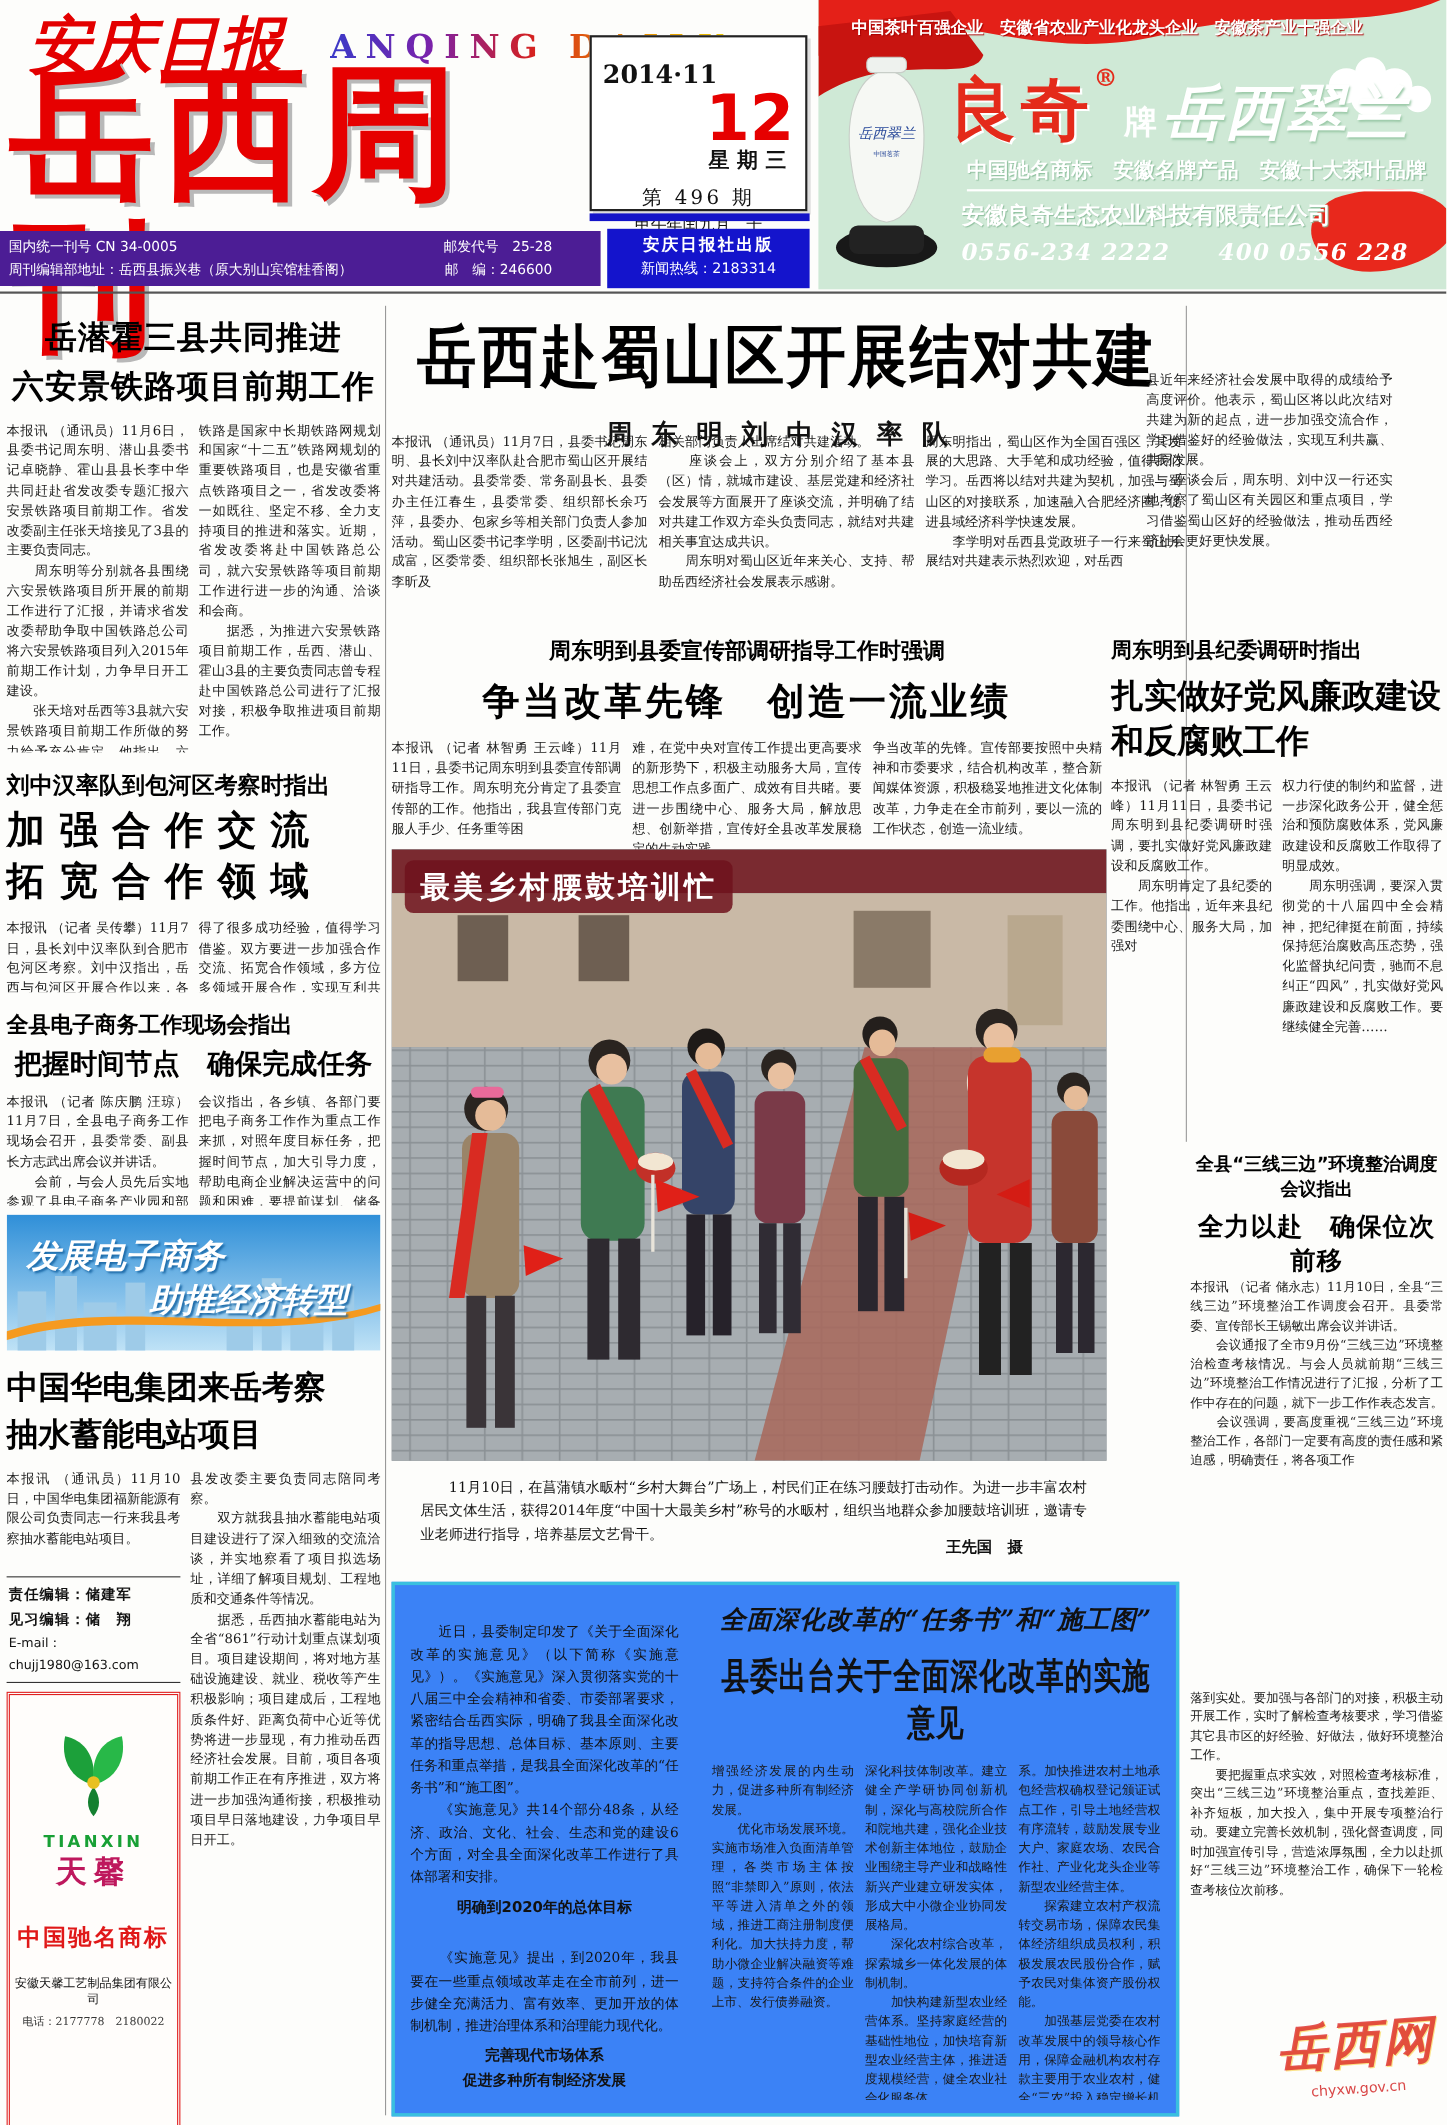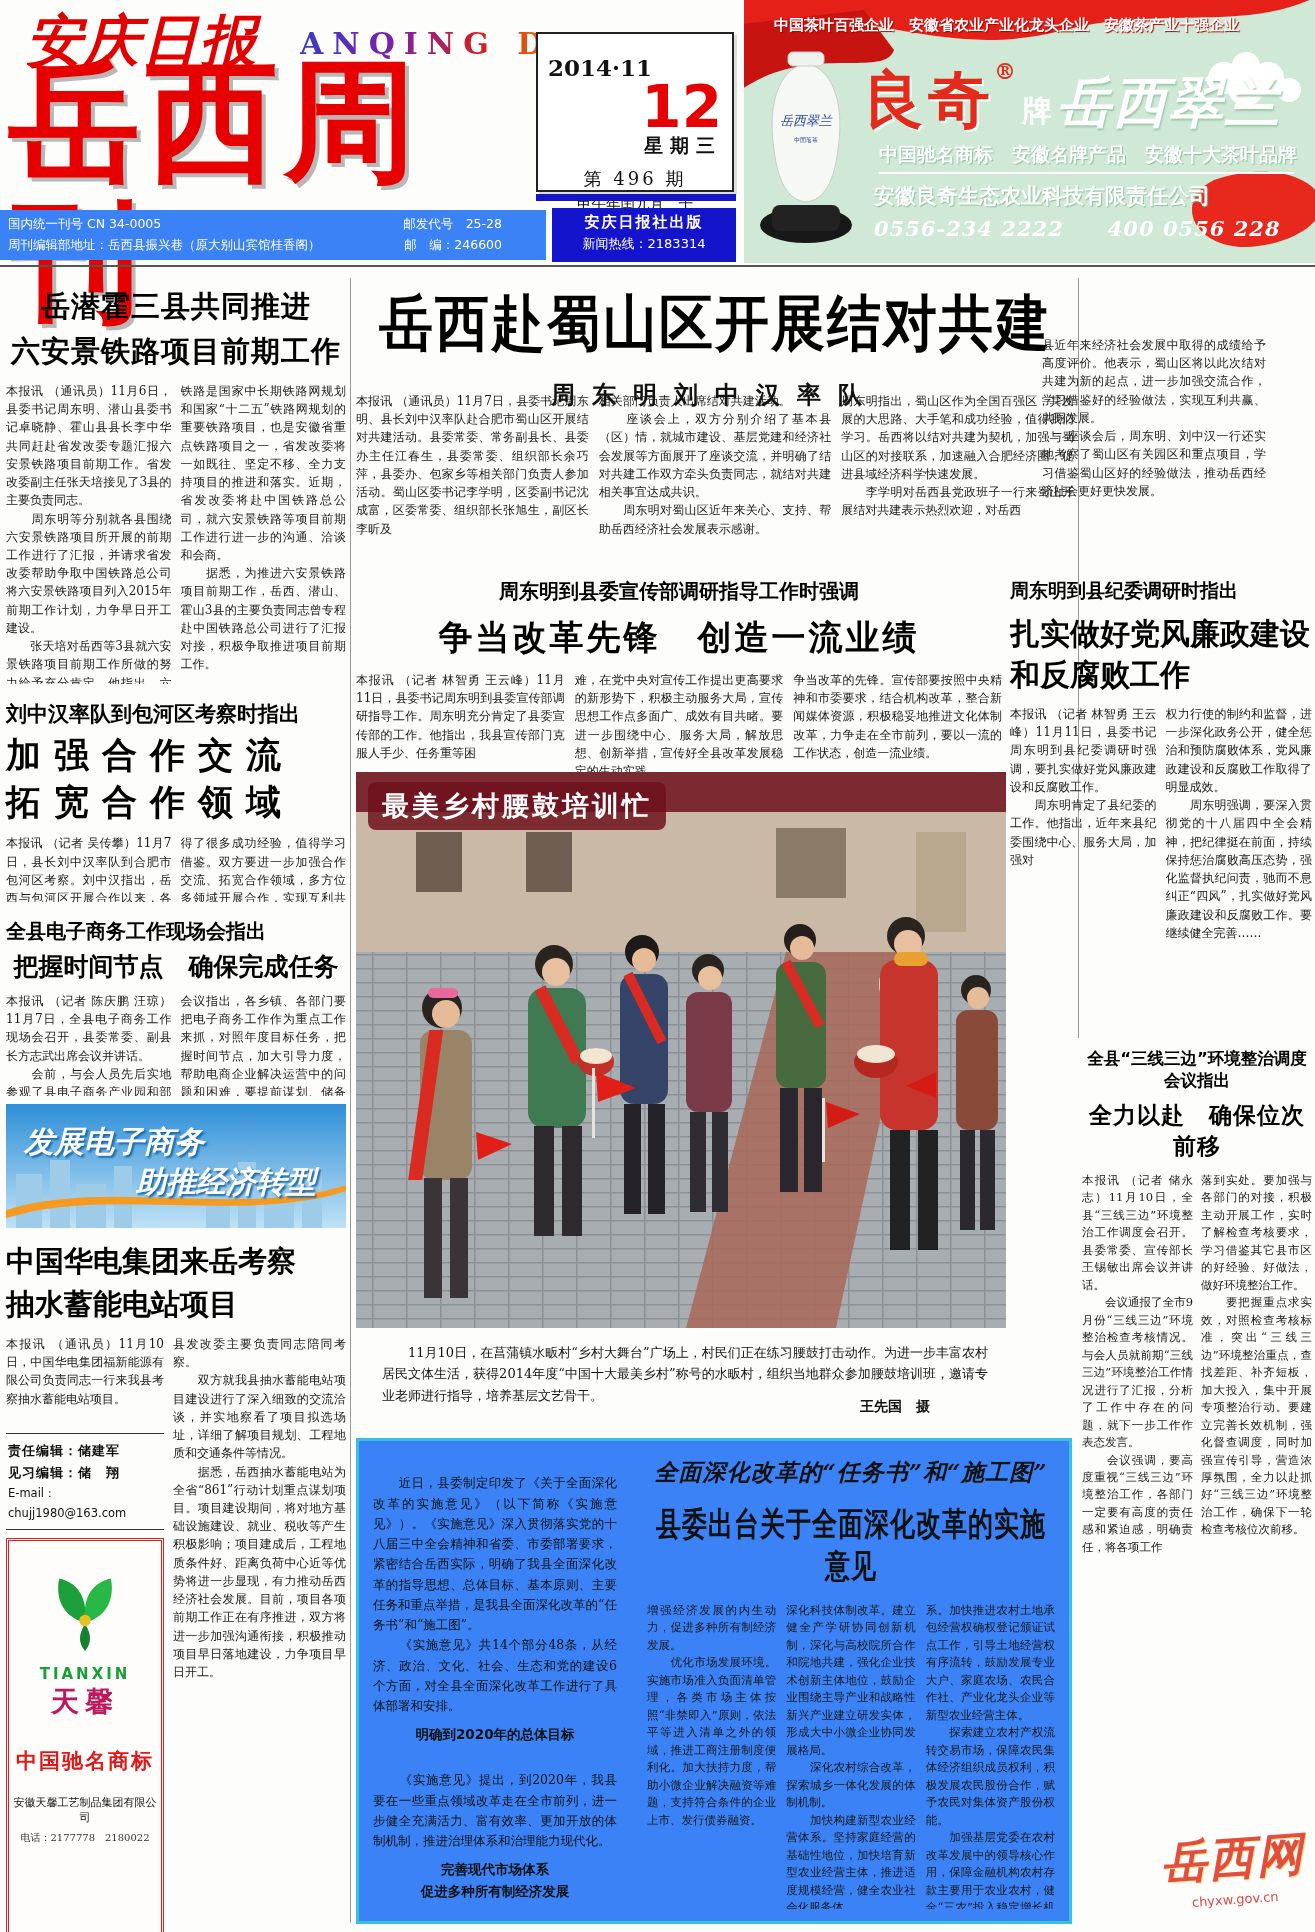--- a/index.html
+++ b/index.html
@@ -18,21 +18,21 @@
     text-shadow:4px 4px 0 #b8b8b8;}
   .datebox{left:536px;top:32px;width:198px;height:160px;background:#fff;border:2px solid #222;
     box-shadow:3px 3px 0 #ddd;padding:6px 10px;box-sizing:border-box;}
   .datebox .ym{font-size:23px;font-weight:bold;display:inline-block;margin-top:14px;}
   .datebox .day{font-size:58px;font-weight:900;color:#e60000;float:right;line-height:.9;
     font-family:"DejaVu Sans",sans-serif;}
   .datebox .wd{clear:both;text-align:right;font-size:19px;letter-spacing:7px;margin-top:2px;font-weight:bold;}
   .datebox .iss{font-size:18px;letter-spacing:3px;margin-top:8px;text-align:center;}
   .datebox .lun{font-size:14.5px;margin-top:4px;text-align:center;}
   .datebar{left:536px;top:194px;width:200px;height:7px;background:#1414c8;}
-  .infobar{left:0;top:210px;width:546px;height:50px;background:#3b82f6;color:#fff;
+  .infobar{left:0;top:210px;width:546px;height:50px;background:#4c1d95;color:#fff;
     font-size:12.5px;font-family:"DejaVu Sans",sans-serif;padding:4px 8px;box-sizing:border-box;line-height:1.65;}
   .infobar .r1{display:flex;justify-content:space-between;padding-right:36px;}
   .pubbox{left:552px;top:208px;width:184px;height:54px;background:#1414cc;color:#fff;
     text-align:center;font-family:"DejaVu Sans",sans-serif;padding-top:5px;box-sizing:border-box;}
   .pubbox .p1{font-size:15px;font-weight:bold;letter-spacing:2px;}
   .pubbox .p2{font-size:13px;margin-top:3px;}
   
   .adban{left:744px;top:0;width:571px;height:263px;background:#cfe9d6;overflow:hidden;}
   .adban svg{position:absolute;left:0;top:0;}
   .ad-ribbon-text{position:absolute;left:30px;top:16px;width:520px;color:#fff;font-weight:bold;
@@ -131,21 +131,21 @@
   .box-kick{font-size:23px;font-style:italic;font-weight:bold;text-align:center;letter-spacing:1px;
     font-family:"DejaVu Serif",serif;margin-top:4px;}
   .box-hl{font-size:25px;font-weight:900;text-align:center;font-family:"DejaVu Serif",serif;
     letter-spacing:1px;margin-top:14px;transform:scaleY(1.3);transform-origin:top;}
   .box-cols{display:flex;gap:10px;margin-top:34px;flex:1;overflow:hidden;}
   .box-cols .bt{flex:1;font-size:11.5px;}
   
   .sx{left:1082px;top:1048px;width:230px;}
   .sx .kick{font-size:16.5px;text-align:center;}
   .sx .hl{font-size:23px;text-align:center;letter-spacing:1px;margin-top:8px;}
-  .sx .cols2{margin-top:10px;height:738px;gap:8px;}
+  .sx .cols2{margin-top:0;height:738px;gap:8px;flex-direction:column;}
   .sx .bt{font-size:11.5px;}
   .watermark{left:1158px;top:1828px;width:150px;text-align:center;transform:rotate(-4deg);}
   .wm1{font-size:46px;font-weight:900;font-style:italic;color:rgba(220,40,40,.8);
     font-family:"DejaVu Serif",serif;letter-spacing:2px;text-shadow:1px 1px 0 rgba(250,210,60,.6);}
   .wm2{font-size:13px;color:rgba(210,40,40,.85);font-family:"DejaVu Sans",sans-serif;margin-top:2px;}
 </style>
 </head>
 <body>
 
 <div class="abs paper-script">安庆日报</div>

